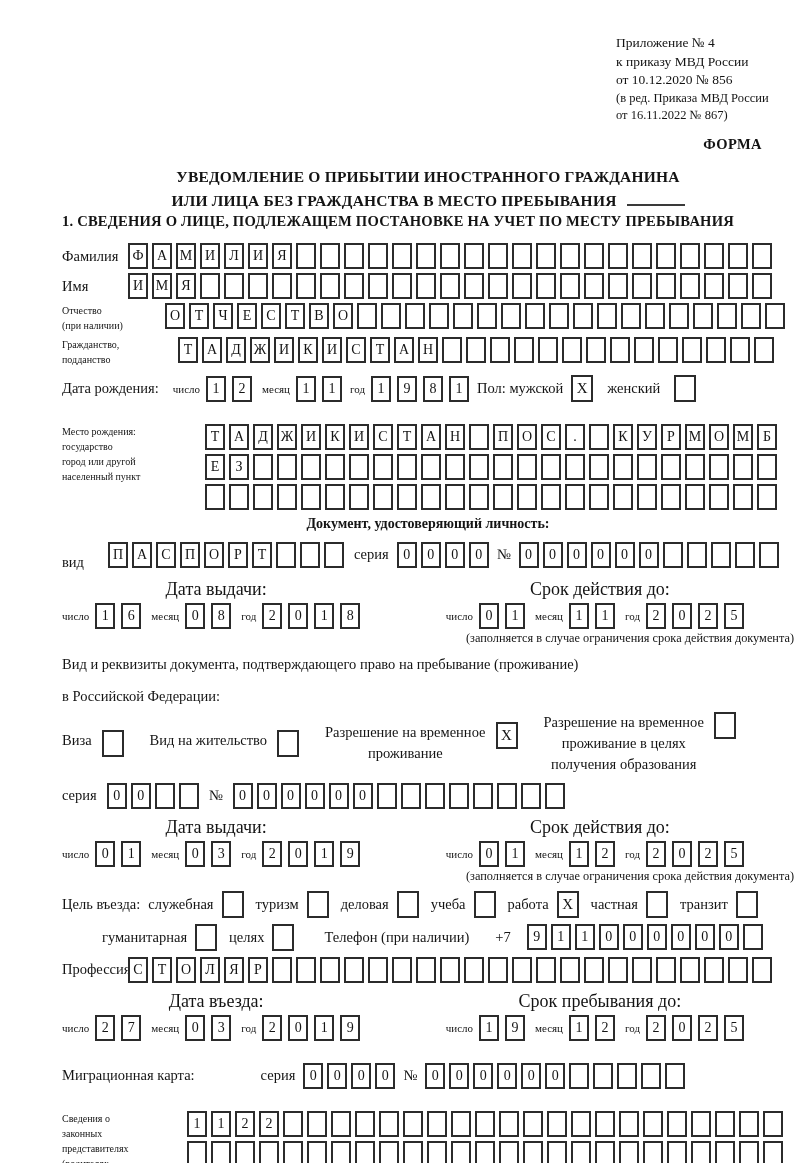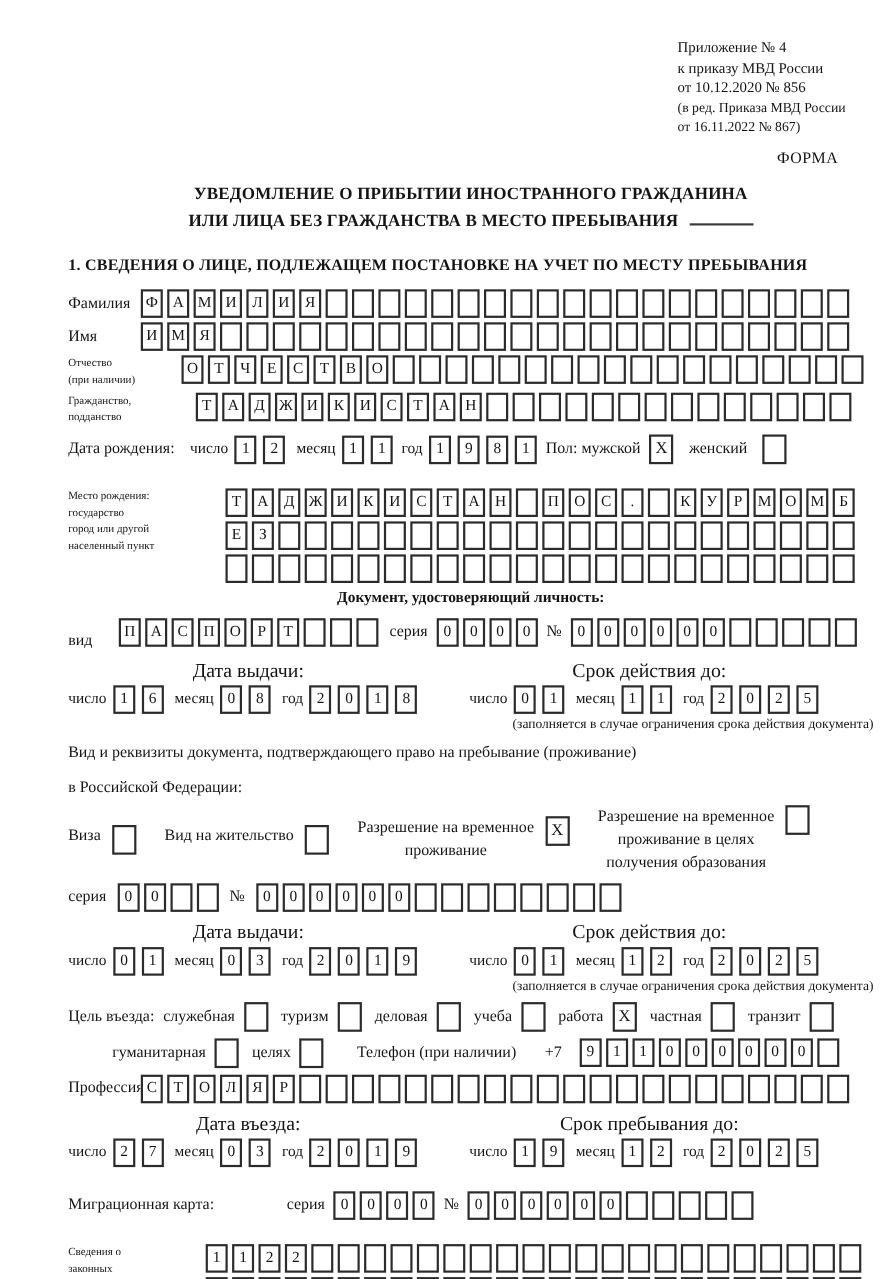--- a/index.html
+++ b/index.html
@@ -3,26 +3,26 @@
 <meta charset="utf-8">
 <style>
   html,body{margin:0;padding:0;background:#ffffff;}
   body{width:800px;height:1163px;overflow:hidden;color:#141414;
        font-family:"Liberation Serif","DejaVu Serif",serif;}
   .page{box-sizing:border-box;width:800px;padding:34px 6px 0 62px;}
 
   
   .hdr{margin-left:554px;font-size:13.5px;line-height:1.38;}
   .hdr .small{font-size:12.5px;}
-  .forma{font-weight:normal;font-size:14.5px;text-align:right;padding-right:32px;margin-top:12px;letter-spacing:.4px;}
+  .forma{font-weight:bold;font-size:14.5px;text-align:right;padding-right:32px;margin-top:12px;letter-spacing:.4px;}
 
   
   .title{margin-top:12px;text-align:center;font-weight:bold;font-size:15.5px;line-height:1.55;letter-spacing:.2px;}
   .uline{display:inline-block;width:58px;height:13px;border-bottom:2px solid #3a3a3a;margin-left:10px;}
-  .sec-heading{margin-top:20px;margin-bottom:13px;font-weight:bold;font-size:14.6px;letter-spacing:.2px;}
+  .sec-heading{margin-bottom:13px;font-weight:bold;font-size:14.6px;letter-spacing:.2px;}
 
   
   .row{display:flex;align-items:center;margin-bottom:4px;}
   .row.top{align-items:flex-start;}
   .lab{font-size:14.5px;flex:none;}
   .boxes{display:flex;gap:4px;flex:none;}
   .boxes.dgap{gap:6px;}
   .cell{box-sizing:border-box;flex:none;width:20px;height:26px;border:2px solid #2b2b2b;background:#fff;
         display:flex;align-items:center;justify-content:center;font-size:14px;line-height:1;}
   .cbbox .cell{width:22px;height:27px;font-size:15px;}
@@ -37,21 +37,21 @@
   .w-vid{width:46px;margin-top:16px;}
   .w-prof{width:66px;}
   .w-reps{width:125px;}
 
   
   .dates-pair{display:flex;align-items:flex-start;justify-content:space-between;margin-top:8px;margin-bottom:6px;padding-right:40px;}
   .dates-pair.noted{margin-bottom:24px;}
   .dgroup{position:relative;}
   .dtitle{text-align:center;font-size:18px;margin-bottom:3px;}
   .dline{display:flex;align-items:center;}
-  .dlab{font-size:14px;margin-right:6px;}
+  .dlab{font-size:11px;margin-right:6px;}
   .dline .boxes{margin-right:10px;}
   .dnote{position:absolute;right:-40px;top:100%;margin-top:2px;white-space:nowrap;font-size:12.3px;text-align:right;}
 
   
   .opts{display:flex;align-items:center;margin-top:4px;margin-bottom:8px;}
   .opt{display:flex;align-items:flex-start;}
   .optlab{font-size:14.5px;white-space:pre-line;text-align:center;line-height:1.45;margin-right:10px;}
   .purposes{display:flex;align-items:center;margin-bottom:6px;flex-wrap:nowrap;}
   .purposes .lab{margin-right:8px;}
   .purposes .cbbox{margin-right:12px;}

